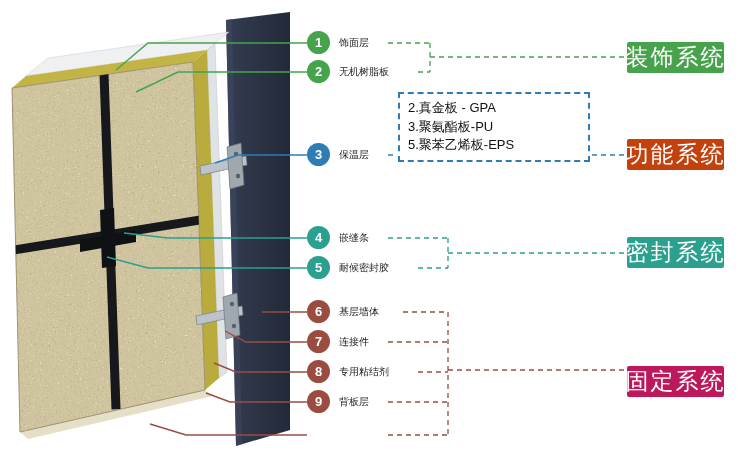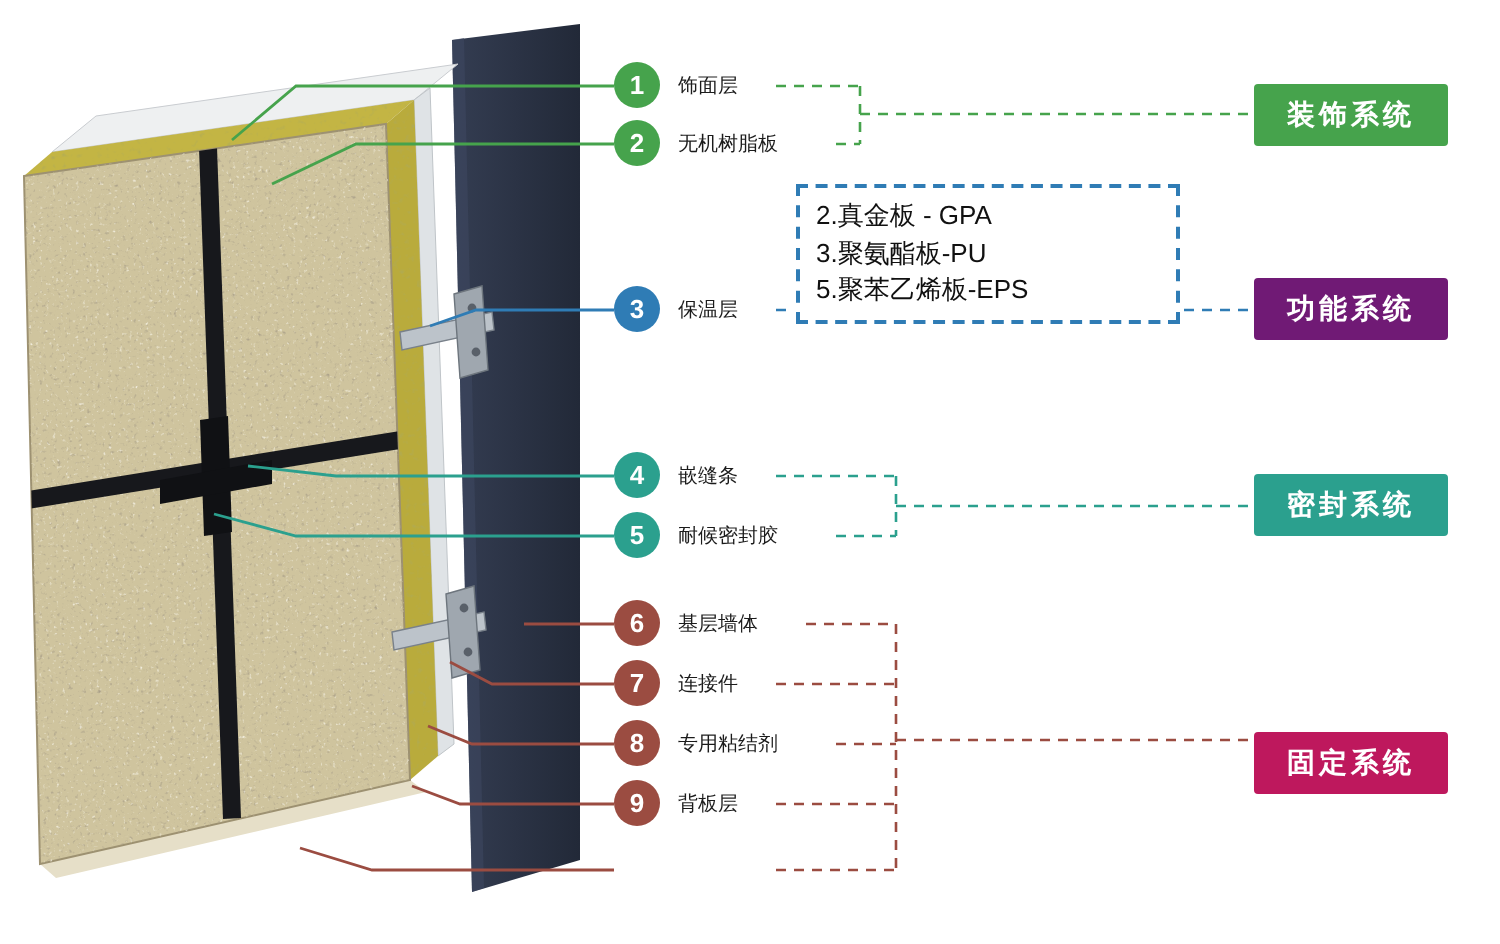--- a/index.html
+++ b/index.html
@@ -12,21 +12,21 @@
   .badge-circle{
     width:23px;height:23px;border-radius:50%;color:#fff;font-size:13px;font-weight:bold;
     display:flex;align-items:center;justify-content:center;flex:0 0 23px;
   }
   .callout .label{margin-left:9px;font-size:10px;color:#1b1b1b;white-space:nowrap;}
   .c-decor{background:#46a34c;}
   .c-func{background:#2f7cb5;}
   .c-seal{background:#2ba08e;}
   .c-fix{background:#9b4c41;}
   .system-badge{
-    position:absolute;left:627px;width:97px;height:31px;color:#fff;font-size:14px;font-weight:bold;
+    position:absolute;left:627px;width:97px;height:31px;color:#fff;font-size:23px;font-weight:normal;
     display:flex;align-items:center;justify-content:center;letter-spacing:2px;border-radius:2px;
     white-space:nowrap;
   }
   .options-box{
     position:absolute;left:398px;top:92px;width:172px;border:2px dashed #2f7cb5;background:#fff;
     padding:5px 8px;font-size:13px;line-height:18.5px;color:#111;
   }
   .options-box div{white-space:nowrap;}
 </style>
 </head>
@@ -163,17 +163,17 @@
     <span class="label">背板层</span>
   </div>
 
   <div class="options-box">
     <div>2.真金板 - GPA</div>
     <div>3.聚氨酯板-PU</div>
     <div>5.聚苯乙烯板-EPS</div>
   </div>
 
   <div class="system-badge" style="top:42px;background:#46a34c">装饰系统</div>
-  <div class="system-badge" style="top:139px;background:#701a75">功能系统</div>
+  <div class="system-badge" style="top:139px;background:#c2410c">功能系统</div>
   <div class="system-badge" style="top:237px;background:#2ba08e">密封系统</div>
   <div class="system-badge" style="top:366px;background:#be185d">固定系统</div>
 
 </div>
 
 </body></html>

